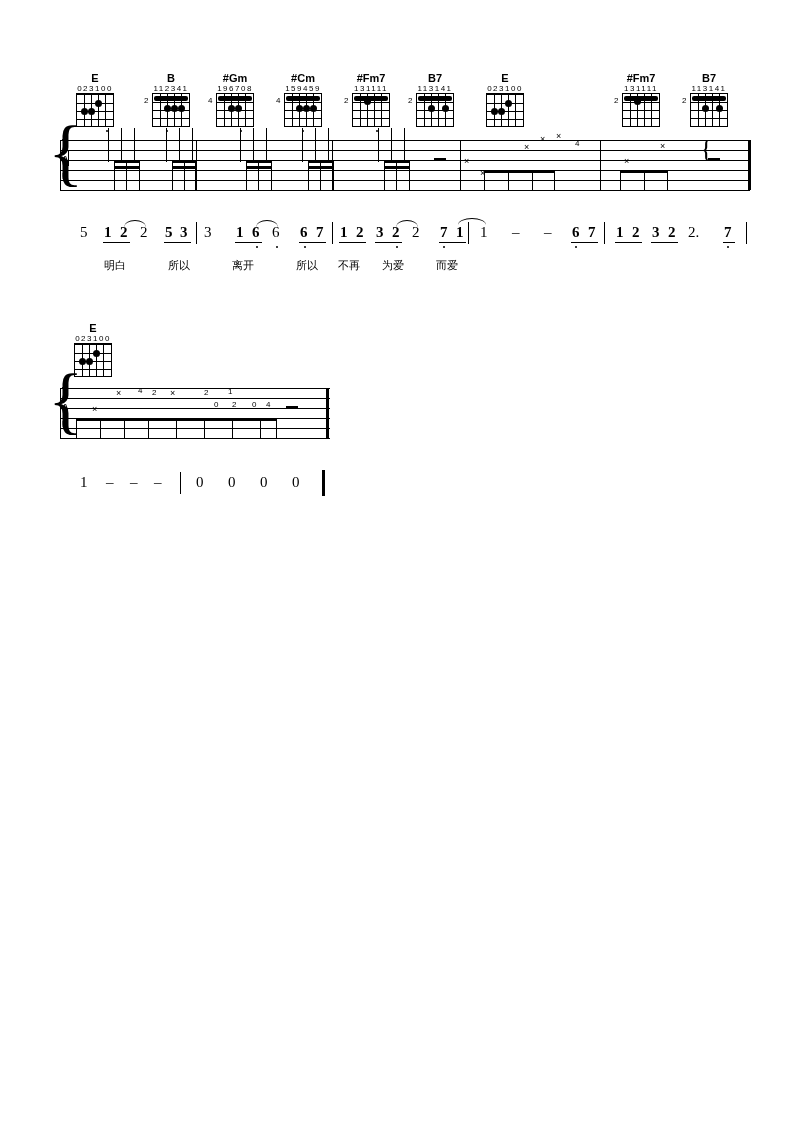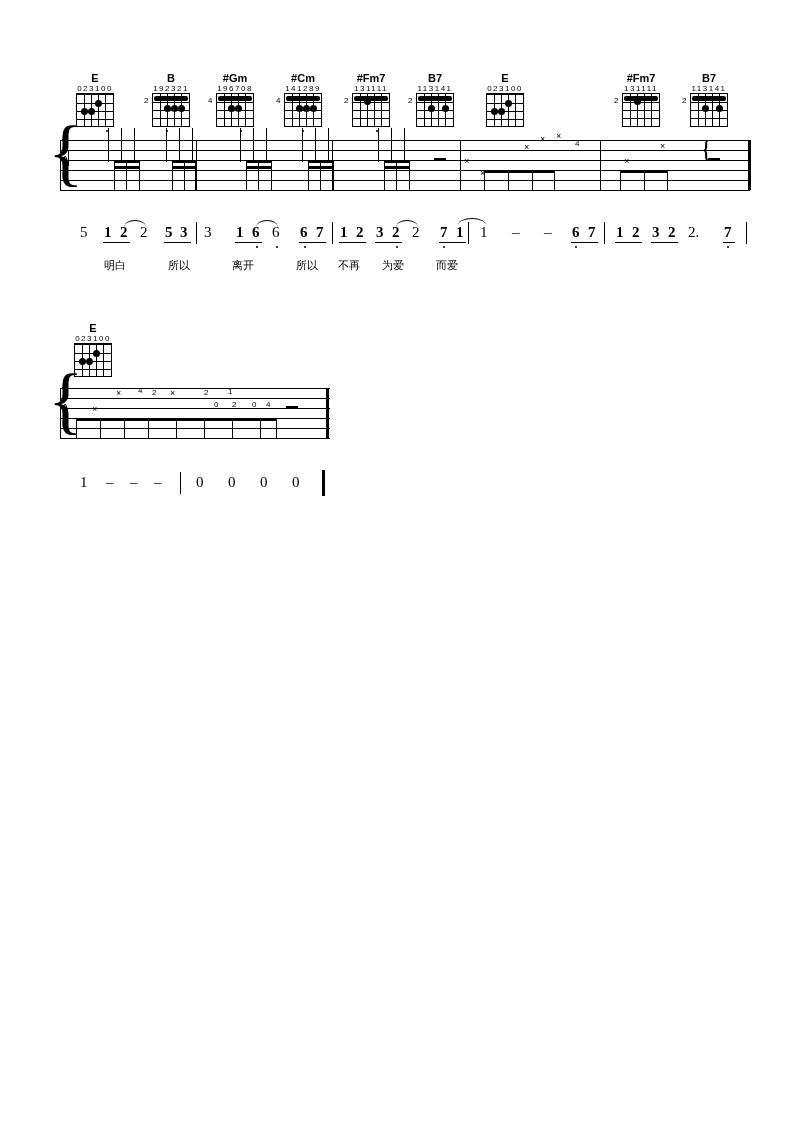--- a/index.html
+++ b/index.html
@@ -57,21 +57,21 @@
         <div class="h" style="top:16px"></div>
         <div class="h" style="top:24px"></div>
     <div class="dot" style="left:4px;top:13px"></div>
     <div class="dot" style="left:11px;top:13px"></div>
     <div class="dot" style="left:18px;top:5px"></div>
   </div>
 </div>
 
 <div class="chord" style="left:148px;top:72px;">
   <div class="cname">B</div>
-  <div class="fing">192321</div>
+  <div class="fing">112341</div>
   <div class="grid barre">
     <div class="fretnum" style="top:2px">2</div>
     <div class="v" style="left:7px"></div>
         <div class="v" style="left:14px"></div>
         <div class="v" style="left:21px"></div>
         <div class="v" style="left:28px"></div>
     <div class="h" style="top:8px"></div>
         <div class="h" style="top:16px"></div>
         <div class="h" style="top:24px"></div>
     <div class="barline" style="left:1px;top:2px;width:34px"></div>
@@ -94,21 +94,21 @@
         <div class="h" style="top:16px"></div>
         <div class="h" style="top:24px"></div>
     <div class="barline" style="left:1px;top:2px;width:34px"></div>
     <div class="dot" style="left:11px;top:11px"></div>
         <div class="dot" style="left:18px;top:11px"></div>
   </div>
 </div>
 
 <div class="chord" style="left:280px;top:72px;">
   <div class="cname">#Cm</div>
-  <div class="fing">141289</div>
+  <div class="fing">159459</div>
   <div class="grid barre">
     <div class="fretnum" style="top:2px">4</div>
     <div class="v" style="left:7px"></div>
         <div class="v" style="left:14px"></div>
         <div class="v" style="left:21px"></div>
         <div class="v" style="left:28px"></div>
     <div class="h" style="top:8px"></div>
         <div class="h" style="top:16px"></div>
         <div class="h" style="top:24px"></div>
     <div class="barline" style="left:1px;top:2px;width:34px"></div>

